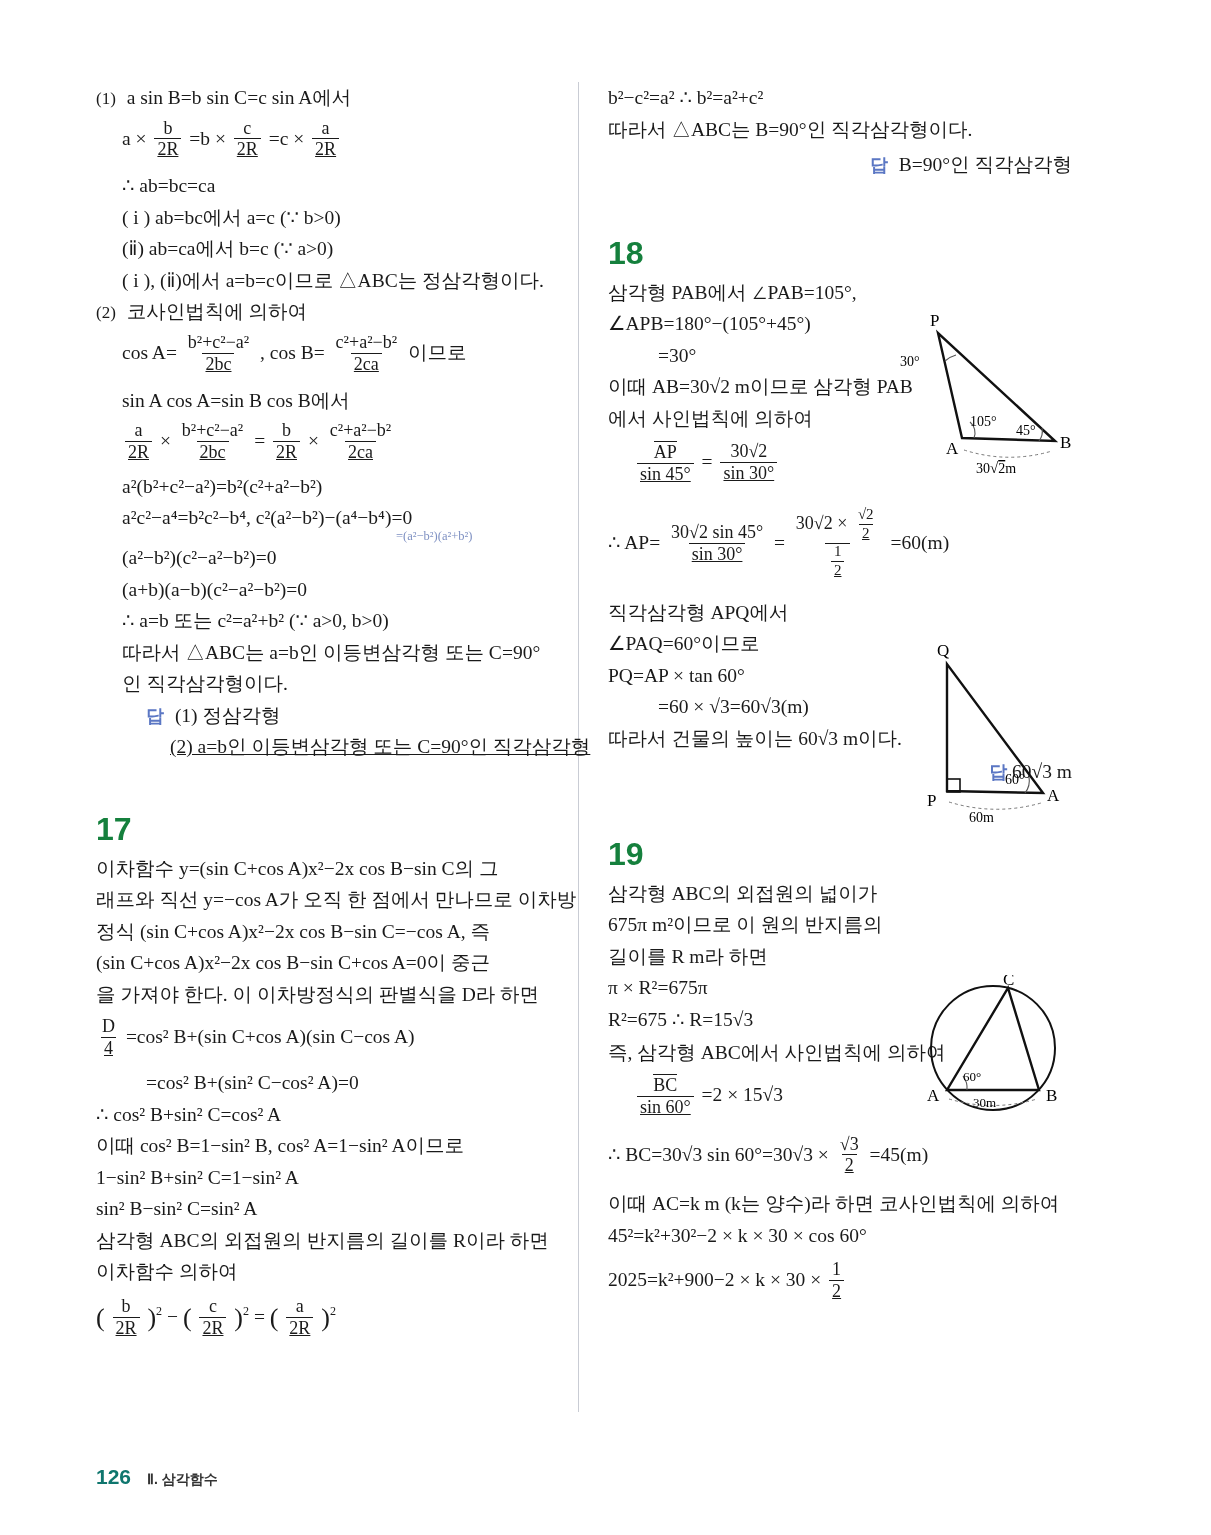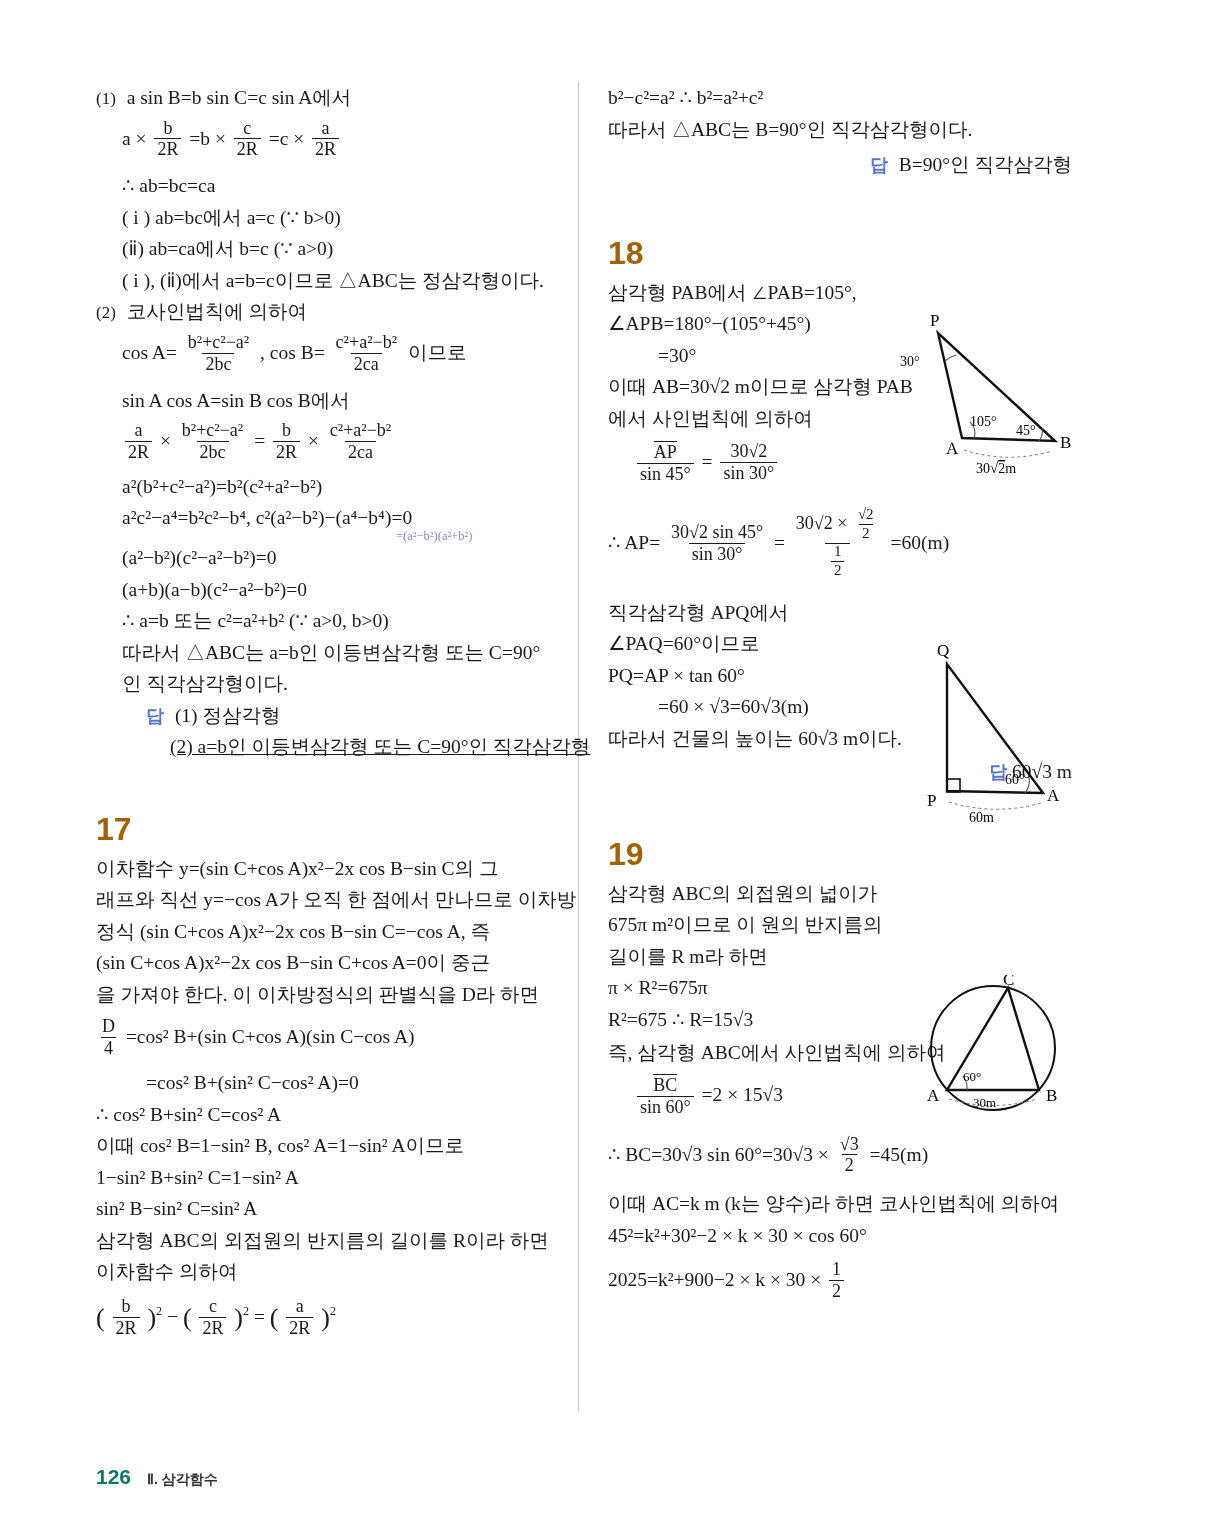--- a/index.html
+++ b/index.html
@@ -17,29 +17,29 @@
   .col-right{left:608px;}
   .divider{position:absolute;left:578px;top:82px;width:1px;height:1330px;background:#c9ccd4;}
   
   .line{font-size:19.5px;line-height:1.0;margin:0 0 12px 0;white-space:nowrap;}
   .sec{font-family:"Liberation Serif",serif;}
   .indent1{padding-left:26px;}
   .indent2{padding-left:50px;}
   .indent3{padding-left:74px;text-decoration:underline;}
   .prob-num{
     font-family:"Liberation Sans", sans-serif;
-    font-weight:700;font-size:32px;color:#a16207;
+    font-weight:700;font-size:32px;color:#15803d;
     letter-spacing:0px;margin:0 0 14px 0;line-height:1;
   }
   .ans-label{color:#5b77c4;font-family:"Liberation Sans",sans-serif;font-weight:700;font-size:18px;}
   
   .frac{display:inline-flex;flex-direction:column;align-items:center;vertical-align:middle;
         margin:0 3px;position:relative;top:-1px;}
   .frac .num{padding:0 3px 1px 3px;font-size:18px;line-height:1.05;}
-  .frac .den{padding:1px 3px 0 3px;border-top:1.3px solid #1a1a1a;font-size:18px;line-height:1.05;}
+  .frac .den{padding:1px 3px 0 3px;border-top:1.3px solid #1a1a1a;font-size:18px;line-height:1.05;text-decoration:underline;}
   .frac.sm .num,.frac.sm .den{font-size:15px;}
   .ovl{display:inline-block;border-top:1.3px solid #1a1a1a;padding-top:1px;line-height:1;}
   sup{font-size:.62em;vertical-align:super;line-height:0;}
   .big-paren{font-size:26px;vertical-align:-4px;display:inline-block;}
   .note{color:#7e90c2;font-size:12.5px;}
   
   .diagram{position:absolute;}
   .footer{position:absolute;left:96px;bottom:46px;}
   .pg-num{font-family:"Liberation Sans",sans-serif;font-weight:700;font-size:21px;color:#0f766e;}
   .pg-ch{font-family:"Liberation Sans",sans-serif;font-weight:600;font-size:14px;color:#333;margin-left:12px;}

